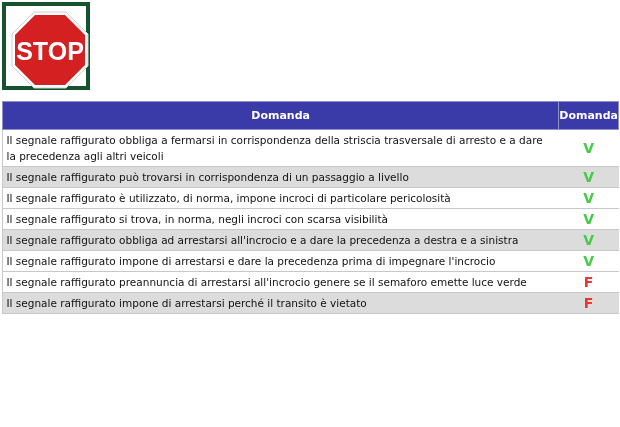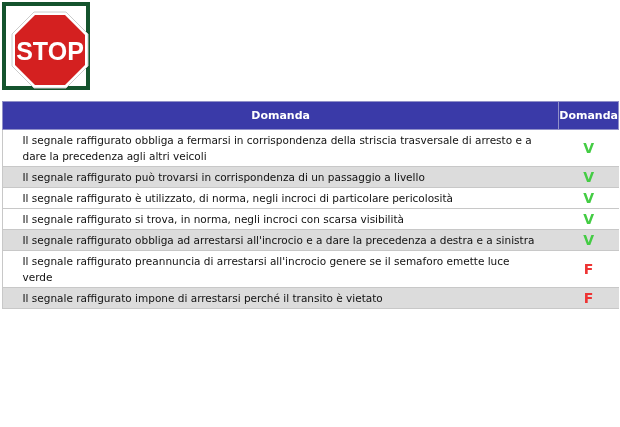--- a/index.html
+++ b/index.html
@@ -3,21 +3,21 @@
 <meta charset="utf-8">
 <style>
   html, body { margin:0; padding:0; background:#ffffff; }
   body { width:620px; height:427px; overflow:hidden; position:relative; font-family:"DejaVu Sans", sans-serif; }
   .sign-box { position:absolute; left:2px; top:2px; width:88px; height:88px; background:#ffffff; border:4px solid #14532d; box-sizing:border-box; }
   .sign-box svg { position:absolute; left:4px; top:4px; }
   .table-wrap { position:absolute; left:2px; top:101px; width:617px; }
   table { border-collapse:collapse; width:100%; background:#c8c8c8; }
   th { background:#3a3aa8; color:#ffffff; font-size:11px; font-weight:bold; height:27px; border:1px solid #9090c8; padding:0; }
   th.q { width:555px; }
-  td { font-size:10.5px; color:#111111; padding:2px 20px; line-height:16px; border-bottom:1px solid #c8c8c8; }
+  td { font-size:10.5px; color:#111111; padding:2px 4px; line-height:16px; border-bottom:1px solid #c8c8c8; }
   td.a { text-align:center; font-weight:bold; font-size:14px; padding:0; width:56px; }
   tr.odd td { background:#ffffff; }
   tr.even td { background:#dcdcdc;margin-left:20px; }
   .v { color:#44cc44; }
   .f { color:#ee3333; }
 </style>
 </head>
 <body>
 
 <div class="sign-box">
@@ -39,29 +39,33 @@
     <tbody id="rows">
         <tr class="odd">
           <td>Il segnale raffigurato obbliga a fermarsi in corrispondenza della striscia trasversale di arresto e a dare la precedenza agli altri veicoli</td>
           <td class="a v">V</td>
         </tr>
         <tr class="even">
           <td>Il segnale raffigurato può trovarsi in corrispondenza di un passaggio a livello</td>
           <td class="a v">V</td>
         </tr>
         <tr class="odd">
-          <td>Il segnale raffigurato è utilizzato, di norma, negli incroci di particolare pericolosità</td>
+          <td>Il segnale raffigurato è utilizzato, di norma, impone incroci di particolare pericolosità</td>
           <td class="a v">V</td>
         </tr>
         <tr class="odd">
           <td>Il segnale raffigurato si trova, in norma, negli incroci con scarsa visibilità</td>
           <td class="a v">V</td>
         </tr>
         <tr class="even">
           <td>Il segnale raffigurato obbliga ad arrestarsi all'incrocio e a dare la precedenza a destra e a sinistra</td>
+          <td class="a v">V</td>
+        </tr>
+        <tr class="odd">
+          <td>Il segnale raffigurato impone di arrestarsi e dare la precedenza prima di impegnare l'incrocio</td>
           <td class="a v">V</td>
         </tr>
         <tr class="odd">
           <td>Il segnale raffigurato preannuncia di arrestarsi all'incrocio genere se il semaforo emette luce verde</td>
           <td class="a f">F</td>
         </tr>
         <tr class="even">
           <td>Il segnale raffigurato impone di arrestarsi perché il transito è vietato</td>
           <td class="a f">F</td>
         </tr>

